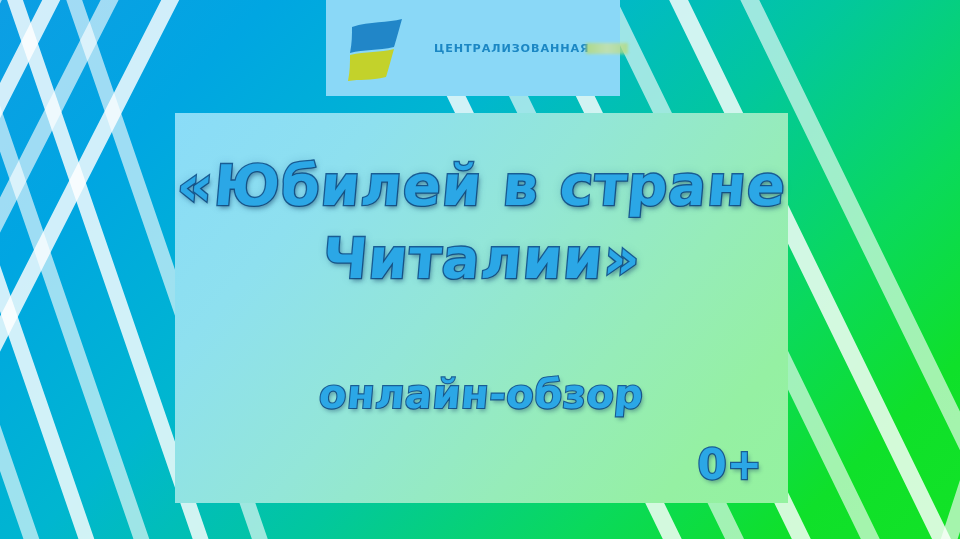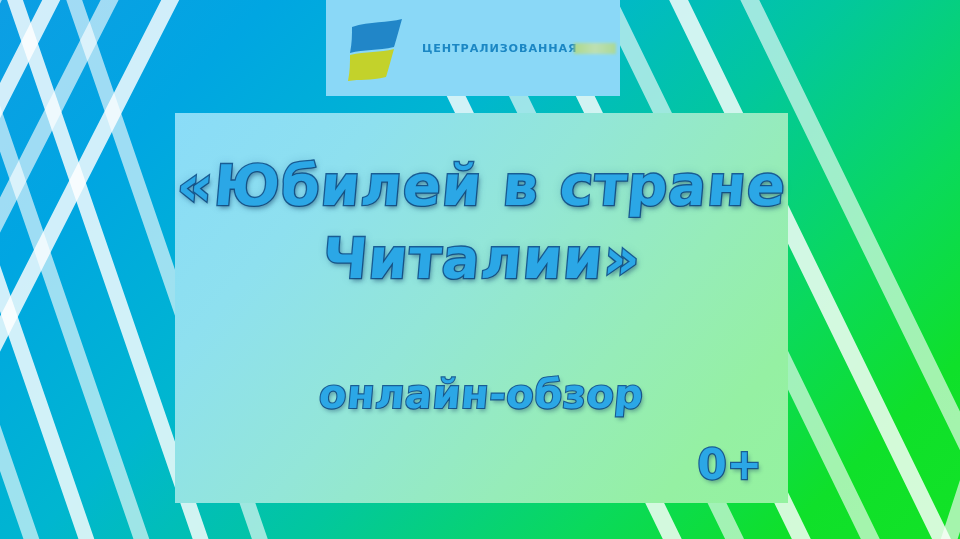--- a/index.html
+++ b/index.html
@@ -97,21 +97,21 @@
     padding-left: 14px;
     box-sizing: border-box;
   }
   .logo-mark {
     width: 74px;
     height: 74px;
     flex: 0 0 74px;
     position: relative;
   }
   .logo-text {
-    margin-left: 8px;
+    margin-left: 20px;
     position: relative;
     line-height: 1.16;
   }
   .logo-line {
     color: #1b87c4;
     font-family: "DejaVu Sans", sans-serif;
     font-weight: 700;
     font-size: 11.2px;
     letter-spacing: 0.9px;
     white-space: nowrap;

